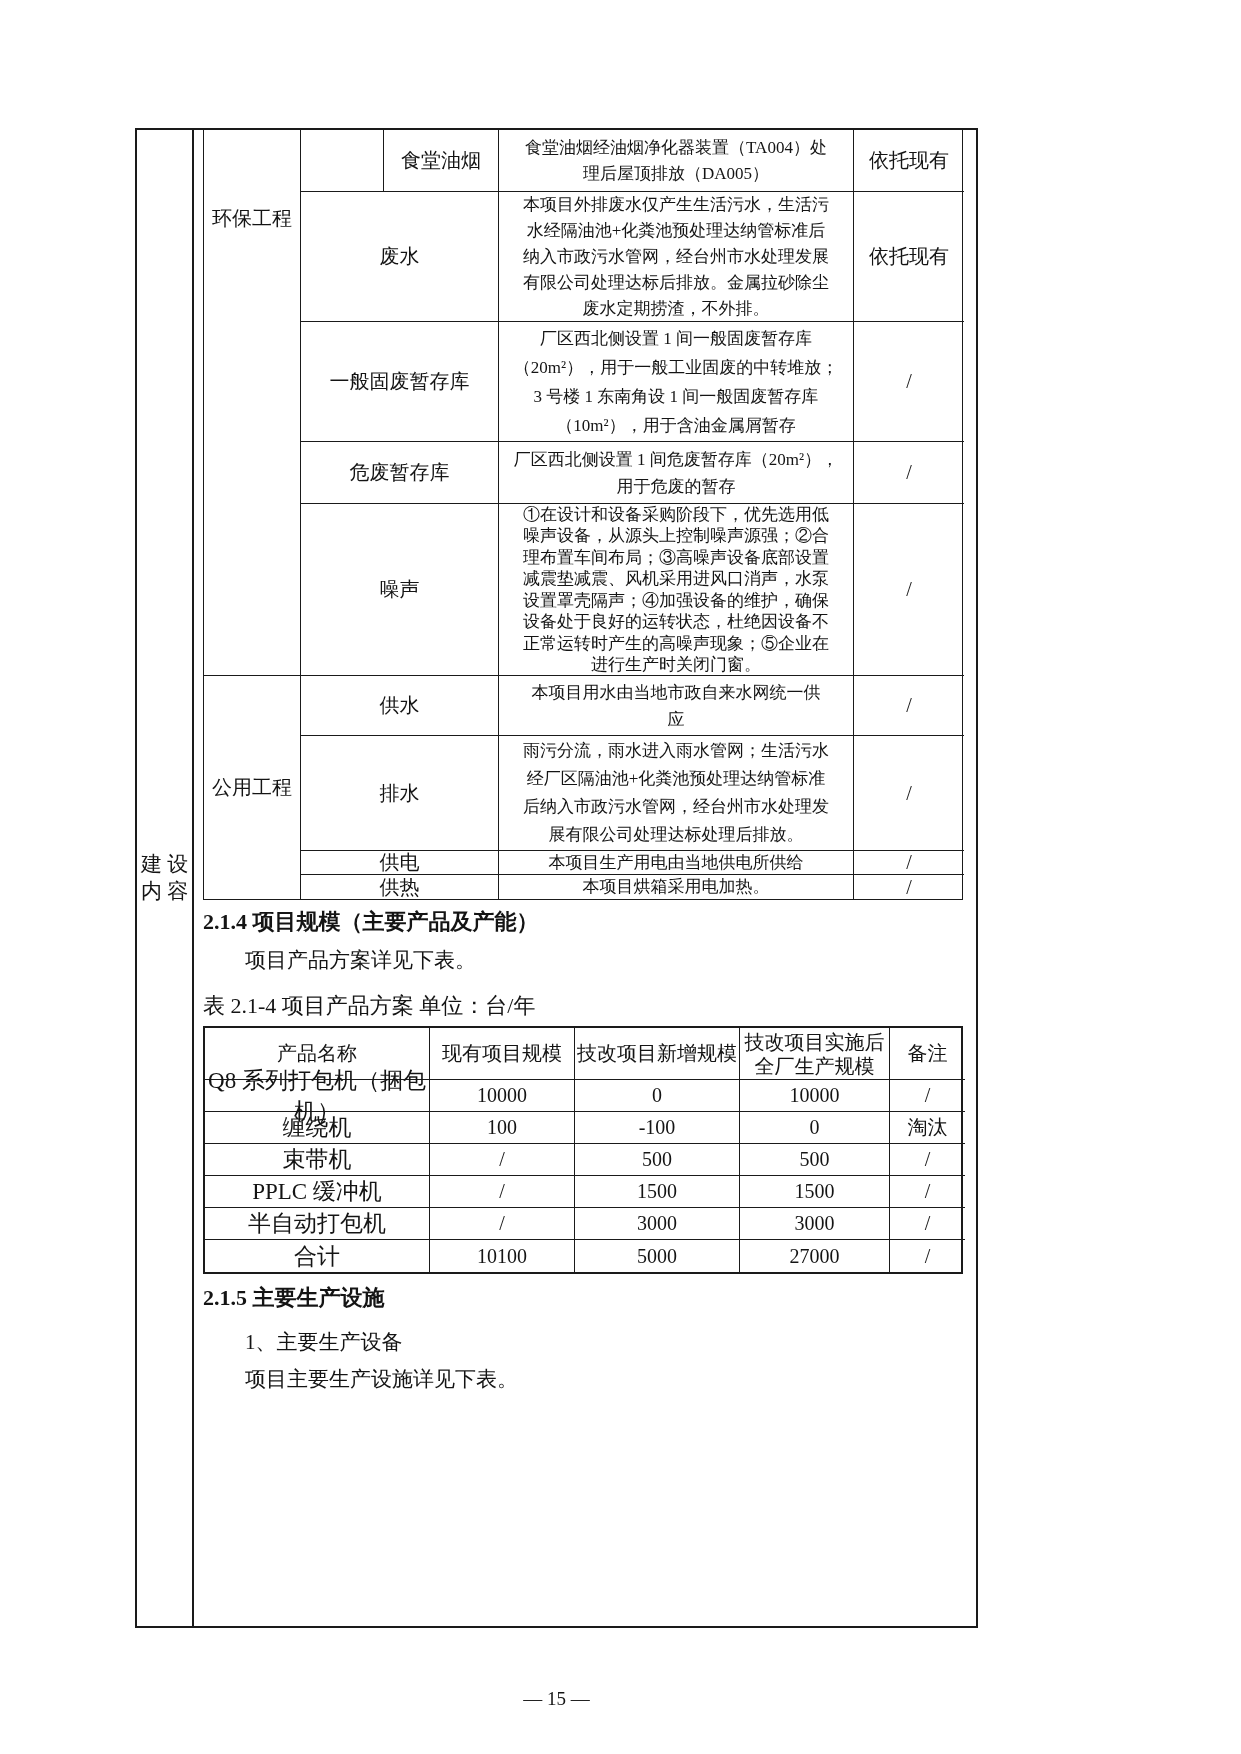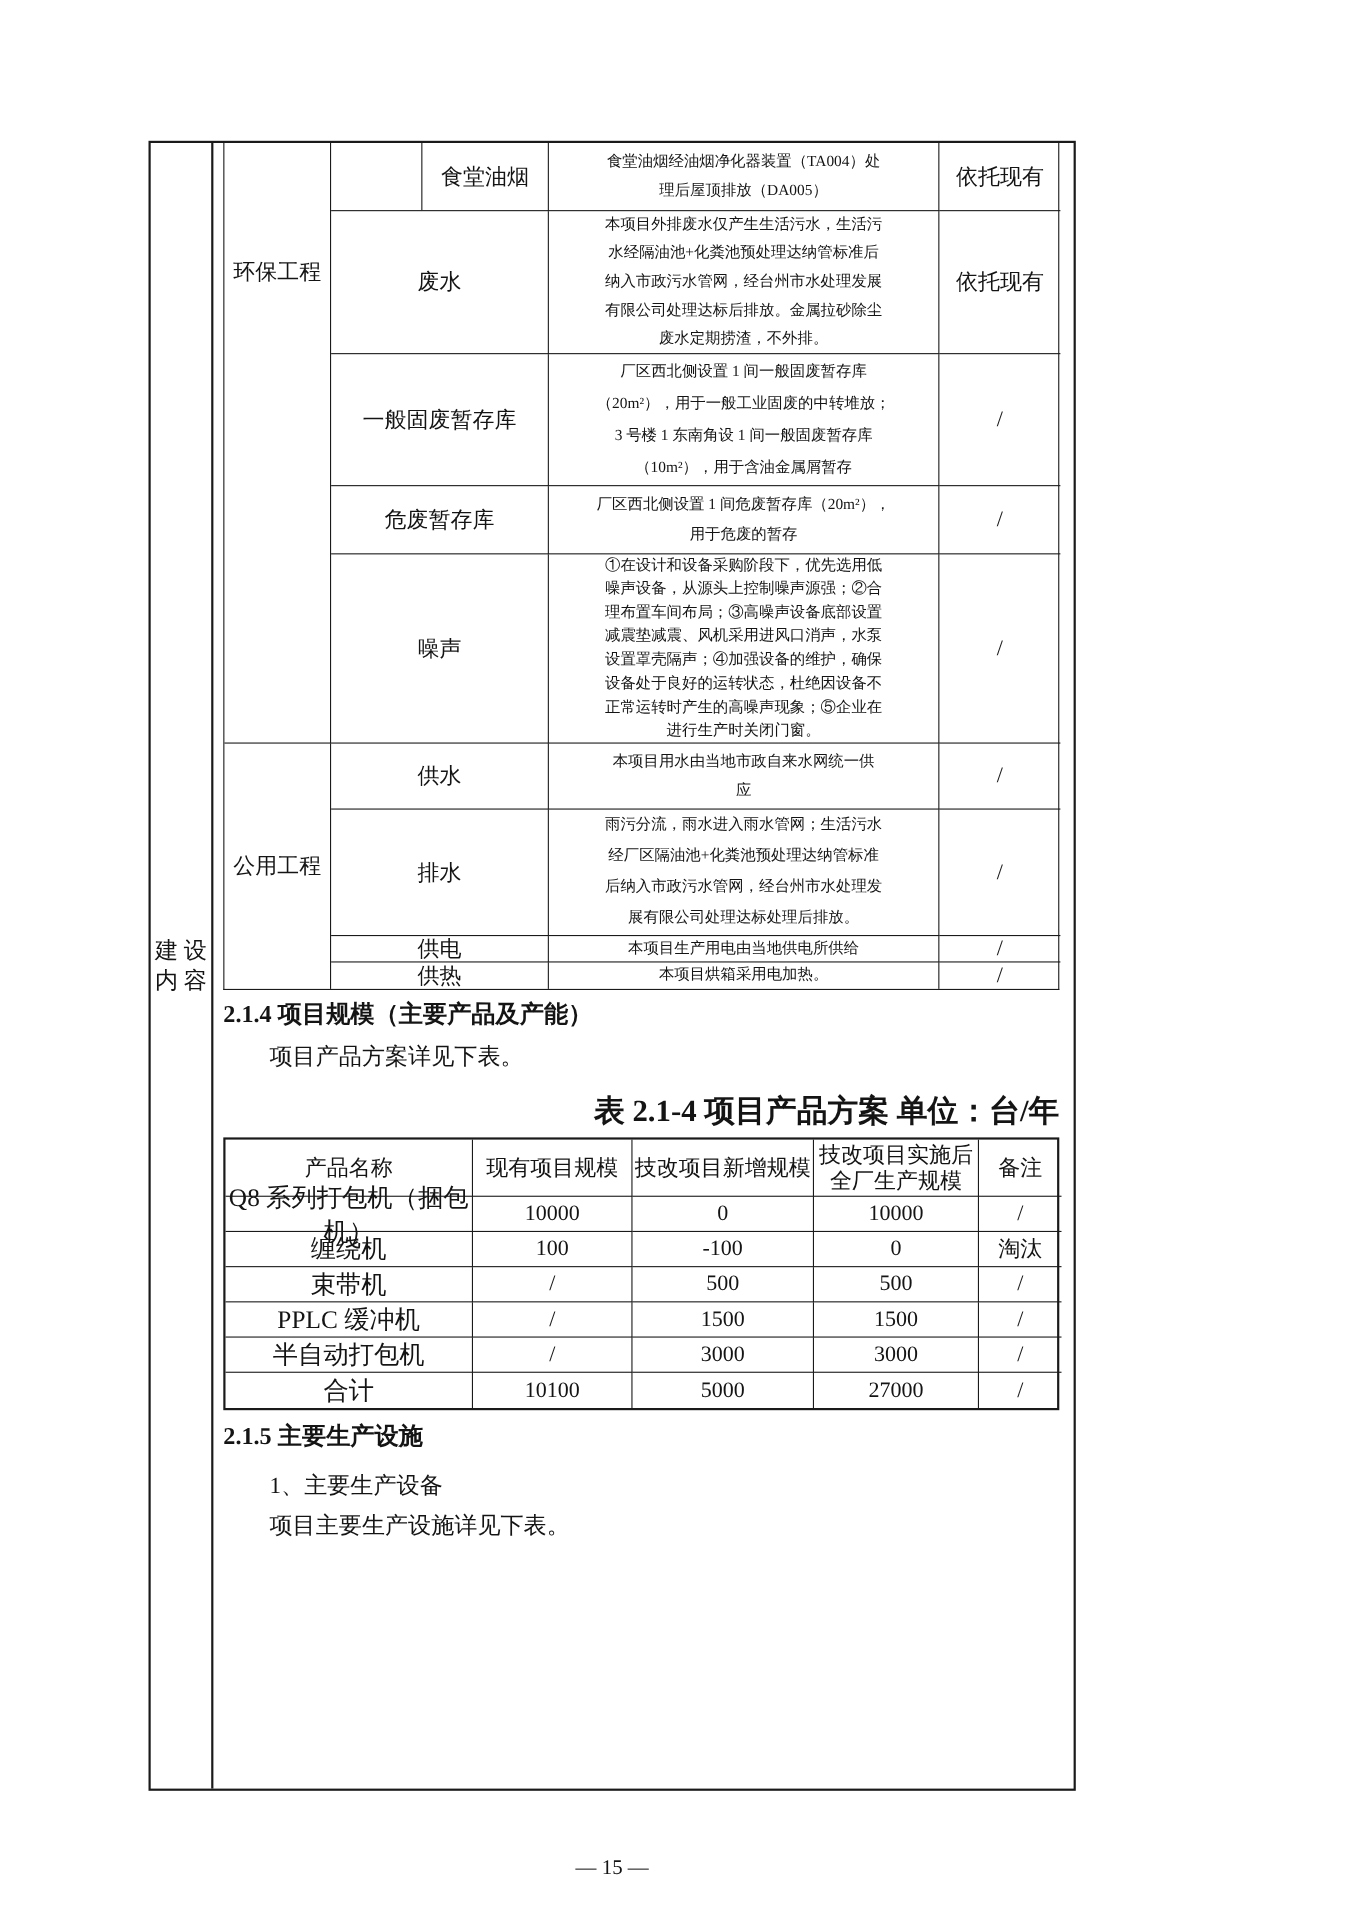--- a/index.html
+++ b/index.html
@@ -24,33 +24,33 @@
   .ct {
     display:grid; width:760px;
     grid-template-columns:97px 198px 355px 110px;
     grid-template-rows:62px 130px 120px 62px 172px 60px 115px 24px 24px;
     border-left:1px solid #1a1a1a; border-bottom:1px solid #1a1a1a; border-right:1px solid #1a1a1a;
     font-size:20px;
   }
   .ct > div { display:flex; align-items:center; justify-content:center; }
   .br { border-right:1px solid #1a1a1a; }
   .bb { border-bottom:1px solid #1a1a1a; }
-  .cat-env { grid-column:1; grid-row:1/6; align-items:flex-start !important; padding-top:104px; }
+  .cat-env { grid-column:1; grid-row:1/6; align-items:flex-start !important; padding-top:75px; }
   .cat-pub { grid-column:1; grid-row:6/10; }
   .item-split { justify-content:flex-start !important; }
   .item-split .stub { width:83px; height:100%; border-right:1px solid #1a1a1a; }
   .item-split .lbl { flex:1; display:flex; align-items:center; justify-content:center; }
-  .desc { white-space:pre-line; text-align:center; font-size:14px; padding:0 2px; }
+  .desc { white-space:pre-line; text-align:center; font-size:17px; padding:0 2px; }
   .lh26 { line-height:26px; } .lh29 { line-height:29px; } .lh27 { line-height:27px; }
   .lh215 { line-height:21.5px; } .lh28 { line-height:28px; } .lh22 { line-height:22px; }
 
   
   .h-bold { font-weight:bold; font-size:22px; margin-top:7px; }
   .para { font-size:21px; margin-top:9px; padding-left:42px; }
-  .tbl-title { width:760px; text-align:right; font-weight:bold; font-size:28px; margin-top:17px; }
+  .tbl-title { width:760px; text-align:left; font-weight:normal; font-size:22px; margin-top:17px; }
 
   
   .pt {
     display:grid; width:760px; margin-top:5px;
     grid-template-columns:225px 145px 165px 150px 75px;
     grid-template-rows:52px repeat(6,32px);
     border:2px solid #1a1a1a; font-size:20px;
   }
   .pt > div { display:flex; align-items:center; justify-content:center; text-align:center; }
   .pt .name { font-size:23px; }

